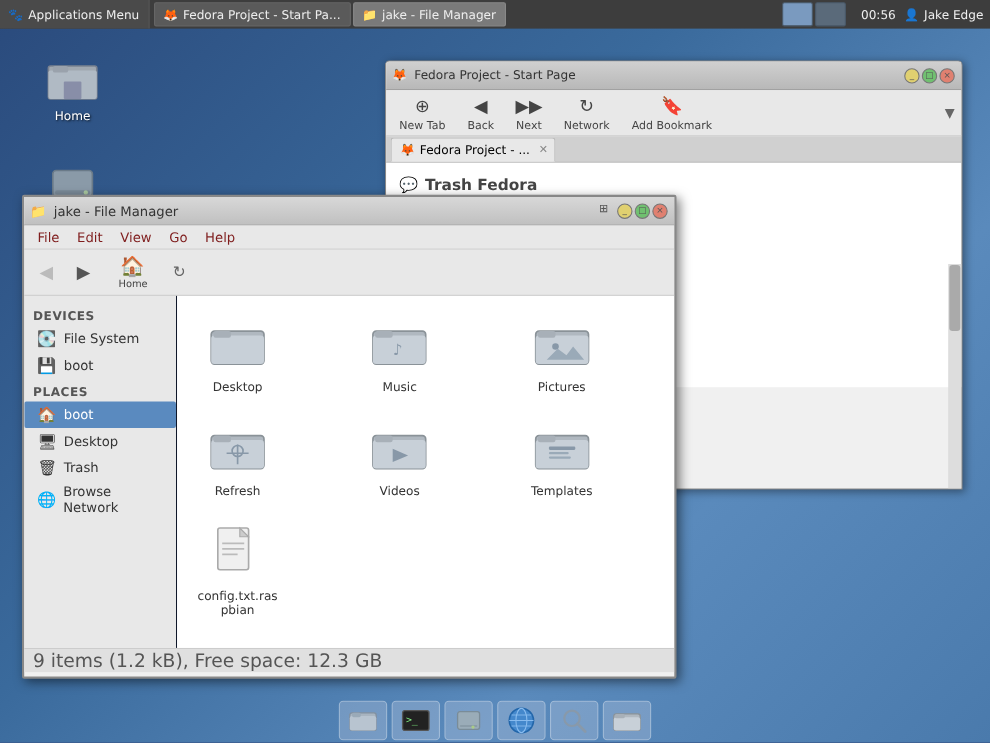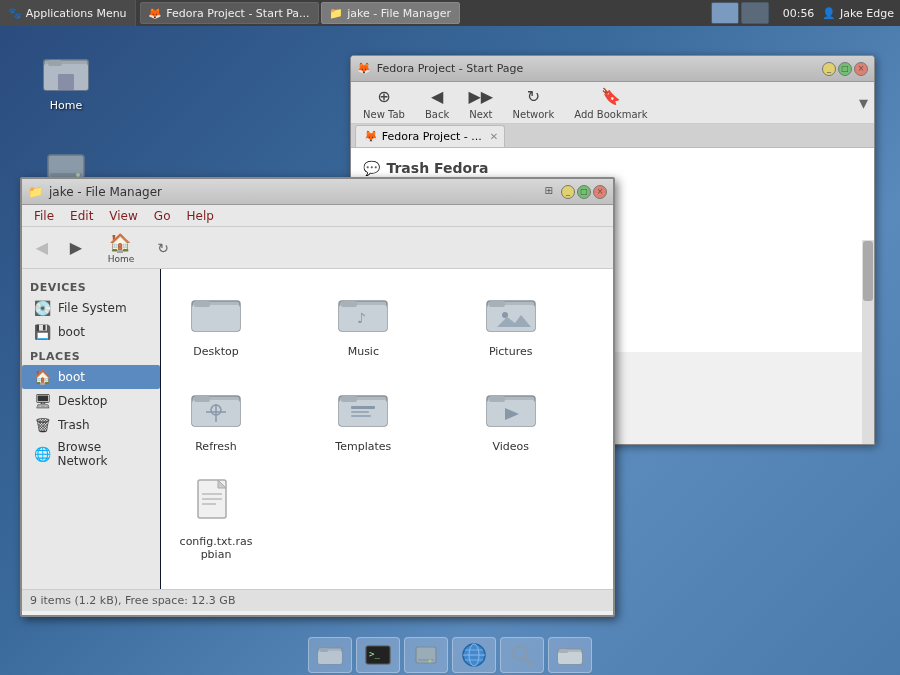--- a/index.html
+++ b/index.html
@@ -457,21 +457,21 @@
       max-width: 80px;
     }
     
     .fm-statusbar {
       height: 22px;
       background: #e0e0e0;
       border-top: 1px solid #ccc;
       display: flex;
       align-items: center;
       padding: 0 8px;
-      font-size: 11px;
+      font-size: 17px;
       color: #555;
     }
 
     
     .monitor-icons {
       display: flex;
       gap: 2px;
       padding: 0 4px;
     }
     .monitor-icon-btn {
@@ -730,38 +730,38 @@
           </div>
           <span class="file-name">Refresh</span>
         </div>
 
         <div class="file-item">
           <div class="file-icon">
             <svg width="52" height="44" viewBox="0 0 52 44">
               <rect x="2" y="10" width="48" height="30" rx="3" fill="#b0b8c0" stroke="#8a9298" stroke-width="1.5"></rect>
               <rect x="2" y="14" width="48" height="26" rx="3" fill="#c8d0d8"></rect>
               <rect x="4" y="10" width="16" height="6" rx="2" fill="#a8b0b8"></rect>
+              <path d="M20 22 L20 34 L34 28 Z" fill="#8898a8"></path>
+            </svg>
+          </div>
+          <span class="file-name">Videos</span>
+        </div>
+
+        <div class="file-item">
+          <div class="file-icon">
+            <svg width="52" height="44" viewBox="0 0 52 44">
+              <rect x="2" y="10" width="48" height="30" rx="3" fill="#b0b8c0" stroke="#8a9298" stroke-width="1.5"></rect>
+              <rect x="2" y="14" width="48" height="26" rx="3" fill="#c8d0d8"></rect>
+              <rect x="4" y="10" width="16" height="6" rx="2" fill="#a8b0b8"></rect>
               <rect x="14" y="20" width="24" height="3" rx="1" fill="#8898a8"></rect>
               <rect x="14" y="25" width="18" height="2" rx="1" fill="#9aaab8"></rect>
               <rect x="14" y="29" width="20" height="2" rx="1" fill="#9aaab8"></rect>
             </svg>
           </div>
           <span class="file-name">Templates</span>
-        </div>
-
-        <div class="file-item">
-          <div class="file-icon">
-            <svg width="52" height="44" viewBox="0 0 52 44">
-              <rect x="2" y="10" width="48" height="30" rx="3" fill="#b0b8c0" stroke="#8a9298" stroke-width="1.5"></rect>
-              <rect x="2" y="14" width="48" height="26" rx="3" fill="#c8d0d8"></rect>
-              <rect x="4" y="10" width="16" height="6" rx="2" fill="#a8b0b8"></rect>
-              <path d="M20 22 L20 34 L34 28 Z" fill="#8898a8"></path>
-            </svg>
-          </div>
-          <span class="file-name">Videos</span>
         </div>
 
         <div class="file-item">
           <div class="file-icon">
             <svg width="40" height="50" viewBox="0 0 40 50">
               <rect x="2" y="2" width="28" height="38" rx="2" fill="#f0f0f0" stroke="#aaa" stroke-width="1.5"></rect>
               <path d="M22 2 L30 10 L22 10 Z" fill="#ccc" stroke="#aaa" stroke-width="1"></path>
               <line x1="6" y1="16" x2="26" y2="16" stroke="#bbb" stroke-width="1.5"></line>
               <line x1="6" y1="21" x2="26" y2="21" stroke="#bbb" stroke-width="1.5"></line>
               <line x1="6" y1="26" x2="20" y2="26" stroke="#bbb" stroke-width="1.5"></line>

